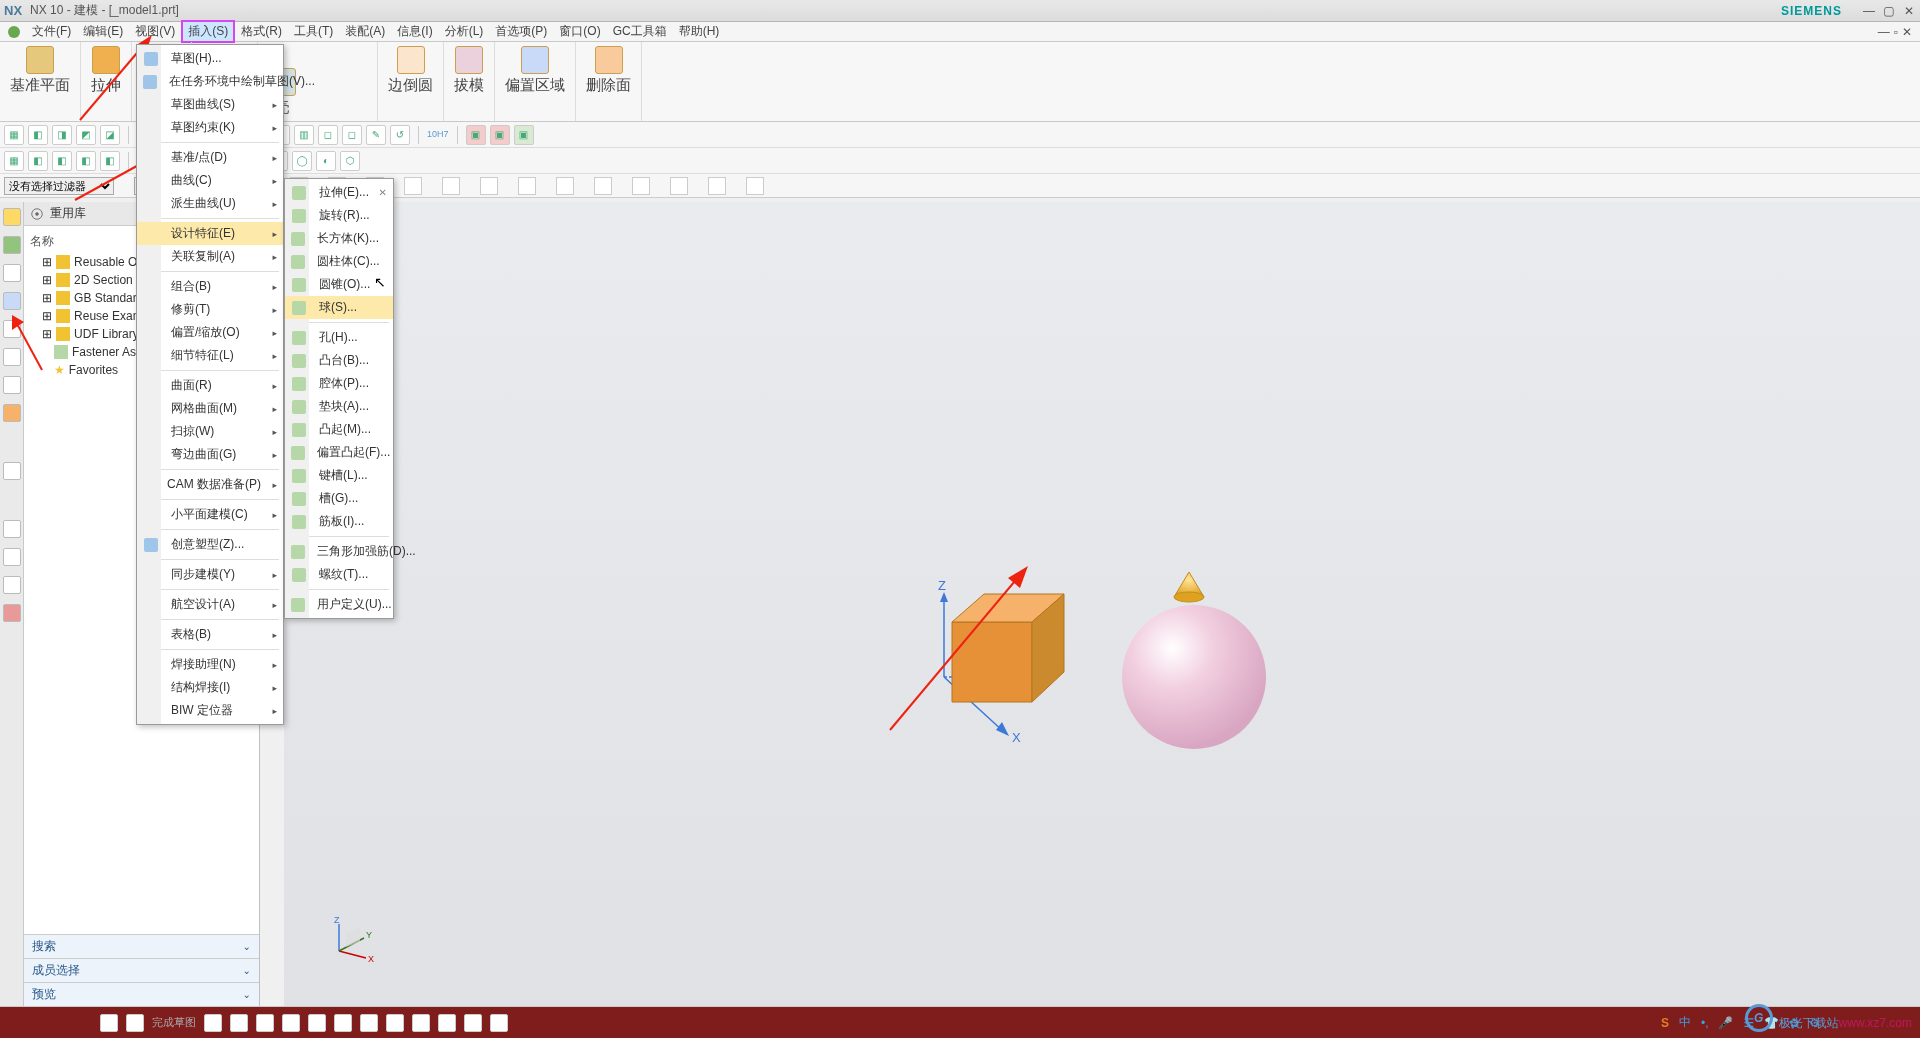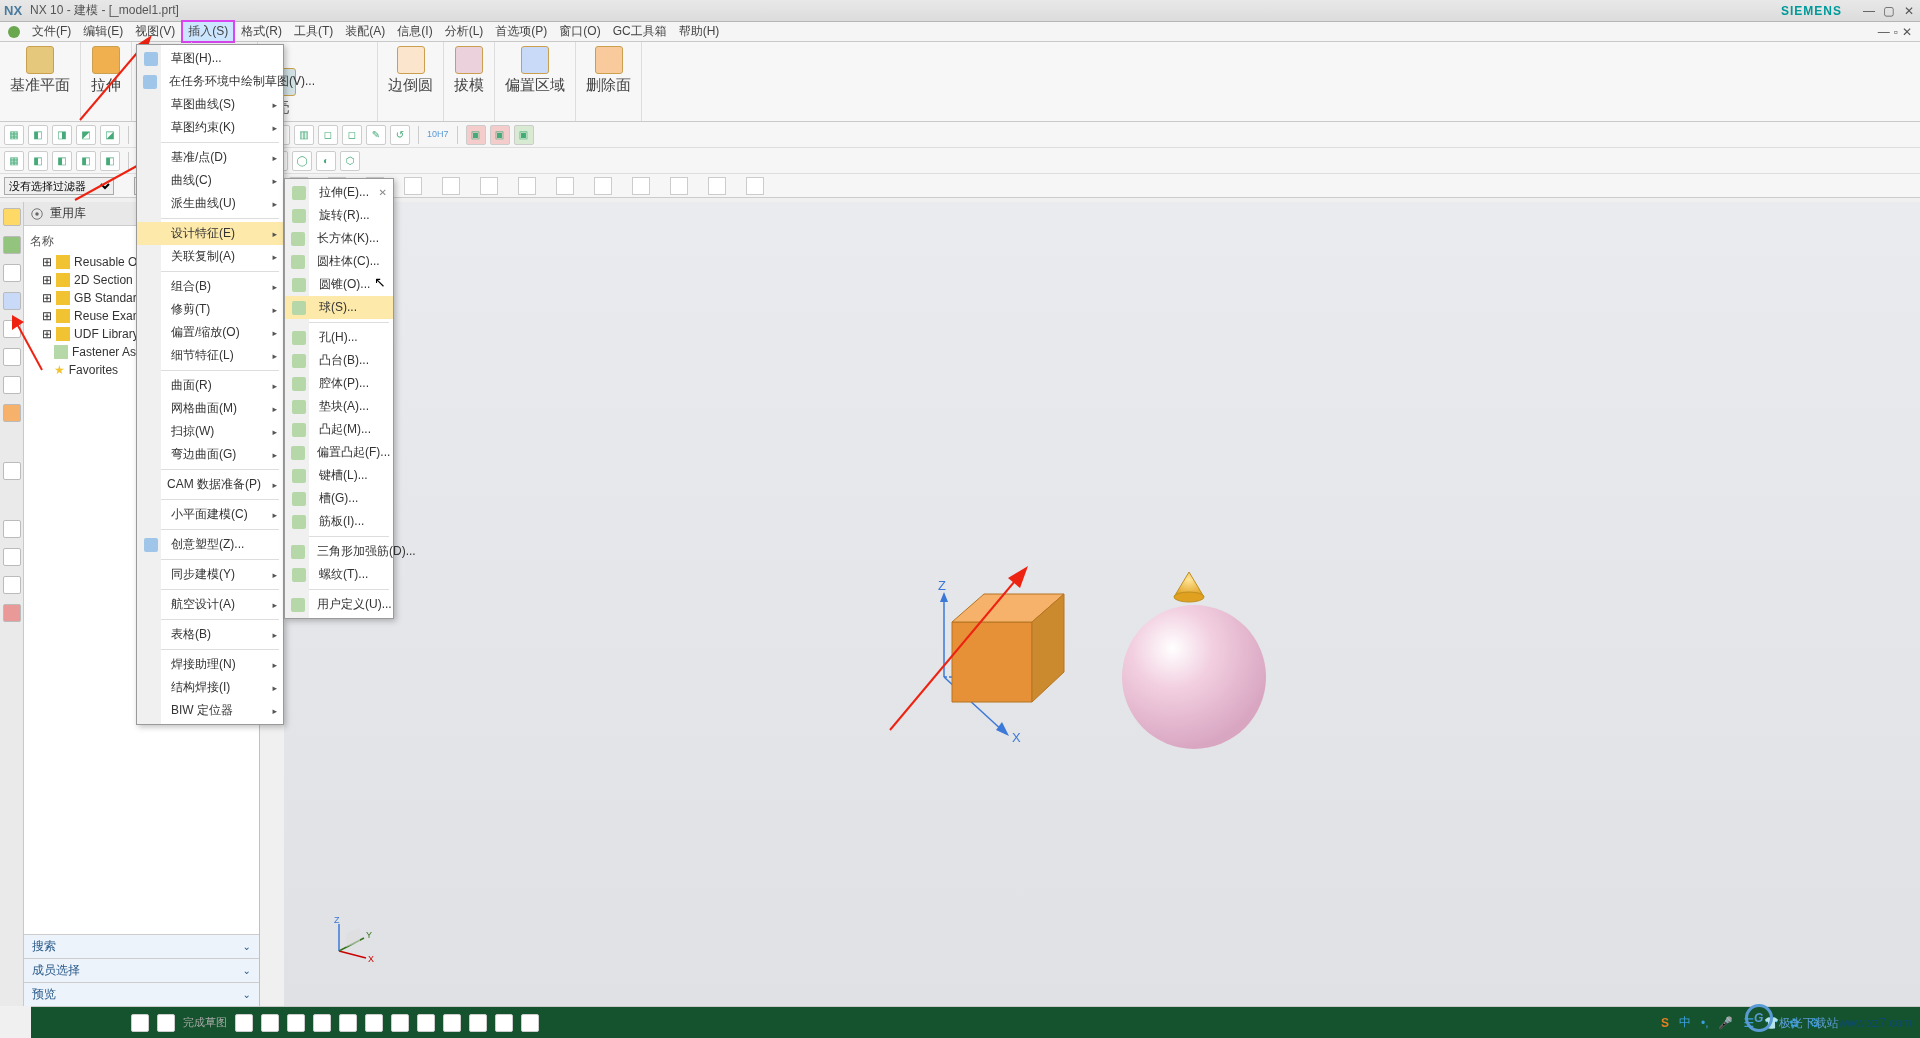--- a/index.html
+++ b/index.html
@@ -67,21 +67,21 @@
 .dropdown { position:absolute; background:#fff; border:1px solid #9a9a9a; box-shadow: 2px 2px 6px rgba(0,0,0,0.25); font-size:12px; color:#333; padding:2px 0; z-index:100;}
 .dropdown .dd-item { display:flex; align-items:center; gap:8px; padding:3px 22px 3px 6px; white-space:nowrap; position:relative;}
 .dropdown .dd-item:hover, .dropdown .dd-item.highlight { background:#fde9a9; }
 .dropdown .dd-item .dd-icon { width:16px; height:16px; display:inline-flex; align-items:center; justify-content:center;}
 .dropdown .dd-item .arrow { position:absolute; right:6px; font-size:9px; color:#555;}
 .dropdown .dd-item .pin { position:absolute; right:6px; font-size:10px; color:#888;}
 .dropdown .dd-sep { height:1px; background:#ddd; margin:3px 4px;}
 .dropdown .icon-col { width:24px; background:#f0f0f0; position:absolute; top:0; bottom:0; left:0;}
 
 
-.statusbar { position:absolute; left:0; right:0; bottom:0; height:32px; background:#14532d; border-top:1px solid #c9c9c9; display:flex; align-items:center; padding:12px 100px; gap:8px;margin-left:31px;}
+.statusbar { position:absolute; left:0; right:0; bottom:0; height:32px; background:#7f1d1d; border-top:1px solid #c9c9c9; display:flex; align-items:center; padding:12px 100px; gap:8px;}
 .statusbar .sb-icon{ width:18px; height:18px; border:1px solid #ccc; background:#fff; border-radius:2px;}
 .statusbar .ime-row{ margin-left:auto; display:flex; gap:10px; align-items:center; color:#3aa0e0;}
 
 
 .watermark { position:absolute; right:8px; bottom:6px; display:flex; align-items:center; gap:6px; font-size:12px; color:#5a9bd5;}
 .watermark .wm-logo{ width:28px; height:28px; border-radius:50%; border:3px solid #5a9bd5; display:flex; align-items:center; justify-content:center; color:#5a9bd5; font-weight:bold; font-style:italic;}
 .watermark .wm-text{ display:flex; line-height:12px;margin-top:9px;}
 
 
 .red-arrow { position:absolute; z-index:50; pointer-events:none;}
@@ -753,15 +753,15 @@
     <span>👕</span>
     <span>✿</span>
     <span>⚙</span>
   </div>
 </div>
 
 <div class="watermark">
   <div class="wm-logo">G</div>
   <div class="wm-text">
     <span>极光下载站</span>
-    <span style="color:#0c4a6e;">www.xz7.com</span>
+    <span style="color:#be185d;">www.xz7.com</span>
   </div>
 </div>
 
 </body></html>

